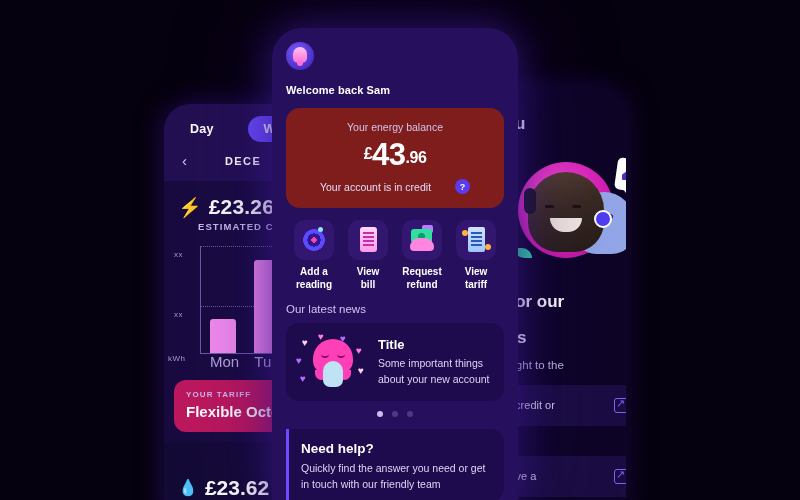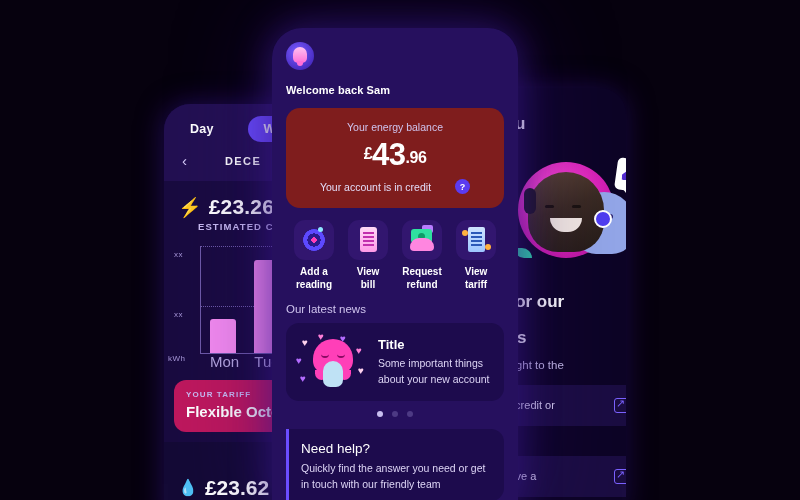--- a/index.html
+++ b/index.html
@@ -339,21 +339,21 @@
   .dot { width: 6px; height: 6px; border-radius: 50%; background: #4d3a84; }
   .dot.on { background: #c9bff0; }
 
   .help-card {
     margin-top: 12px; background: #1d0b4d;
     border-radius: 0 13px 13px 0;
     border-left: 3px solid #6b4dff;
     padding: 12px 12px 0 12px;
     height: 72px; overflow: hidden;
   }
-  .help-h { font-size: 13.5px; font-weight: 400; color: #fff; }
+  .help-h { font-size: 13.5px; font-weight: 700; color: #fff; }
   .help-p { font-size: 10.5px; color: #ded6f6; line-height: 1.5; margin-top: 5px; }
 </style>
 </head>
 <body>
 
 <div id="stage">
 
   <div class="phone" id="phone-left">
     <div class="phone-screen">
 

